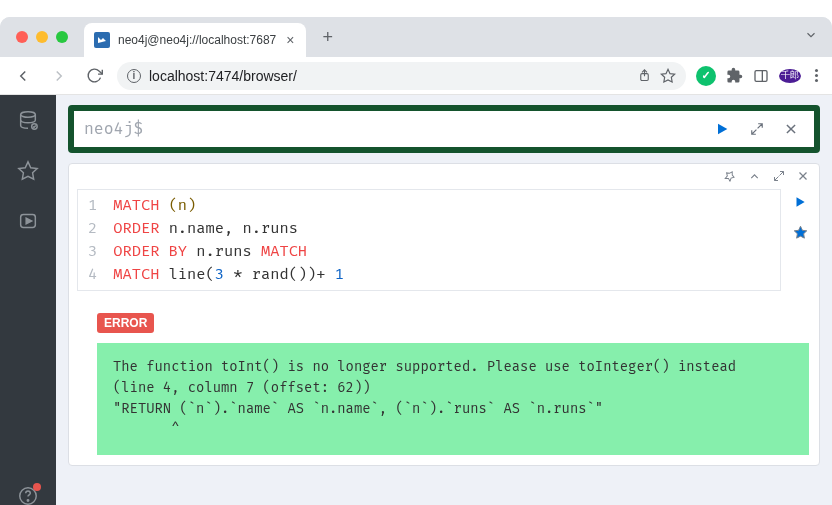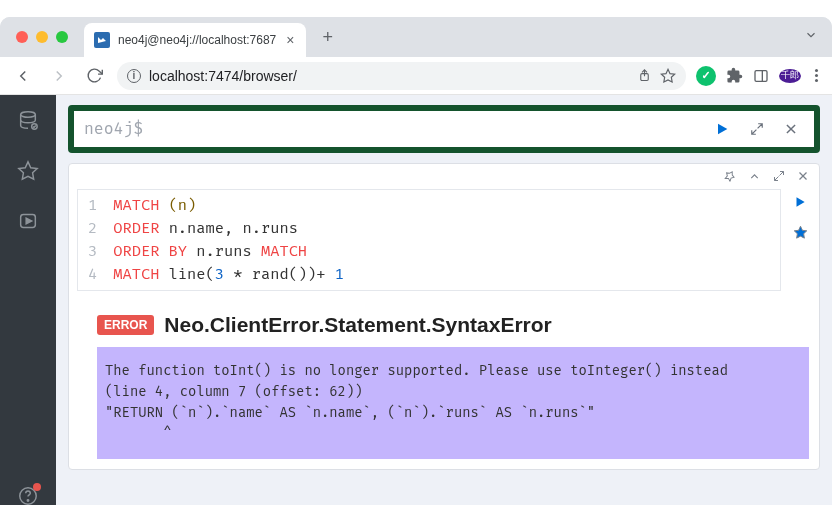--- a/index.html
+++ b/index.html
@@ -55,21 +55,21 @@
 .code { padding:4px 8px; font-family:"Fira Code",Menlo,monospace; font-size:15px; line-height:23px; color:#333; white-space:pre;}
 .kw { color:#ef4444; }
 .pn { color:#7a5c00; }
 .num{ color:#0d63c6;}
 .side-actions { width:38px; display:flex; flex-direction:column; align-items:center; gap:12px; padding-top:6px; color:#7b828c;}
 .side-actions svg{fill:#006fd6;}
 
 .err-head { display:flex; align-items:center; gap:10px; margin:22px 8px 10px 28px;}
 .err-badge { background:#e8554e; color:#fff; font-size:12px; font-weight:600; padding:3px 7px; border-radius:3px;}
 .err-title { font-size:21px; font-weight:700; color:#222;}
-.err-box { background:#c4b5fd; margin:8px 10px 10px 28px; padding:14px 8px; font-family:"Fira Code",Menlo,monospace; font-size:13.5px; line-height:21px; color:#333; white-space:pre-wrap;}
+.err-box { background:#86efac; margin:8px 10px 10px 28px; padding:14px 16px; font-family:"Fira Code",Menlo,monospace; font-size:13.5px; line-height:21px; color:#333; white-space:pre-wrap;}
 </style>
 </head>
 <body>
 
 <div class="window">
   <div class="titlebar">
     <div class="traffic">
       <div class="dot dot-close"></div>
       <div class="dot dot-min"></div>
       <div class="dot dot-max"></div>
@@ -233,21 +233,20 @@
                   <polygon points="6 4 20 12 6 20"></polygon>
                 </svg></div>
             <div><svg width="15" height="15" viewBox="0 0 24 24" fill="none" stroke="#7b828c" stroke-width="1.6">
                   <polygon points="12 2 15 8.5 22 9.3 17 14 18.2 21 12 17.8 5.8 21 7 14 2 9.3 9 8.5 12 2"></polygon>
                 </svg></div>
           </div>
         </div>
 
         <div class="err-head">
           <span class="err-badge">ERROR</span>
-          <span class="err-title">Neo.ClientError.Statement.SyntaxError</span>
         </div>
         <div class="err-box">The function toInt() is no longer supported. Please use toInteger() instead
 (line 4, column 7 (offset: 62))
 "RETURN (`n`).`name` AS `n.name`, (`n`).`runs` AS `n.runs`"
        ^</div>
       </div>
     </div>
   </div>
 </div>
 

